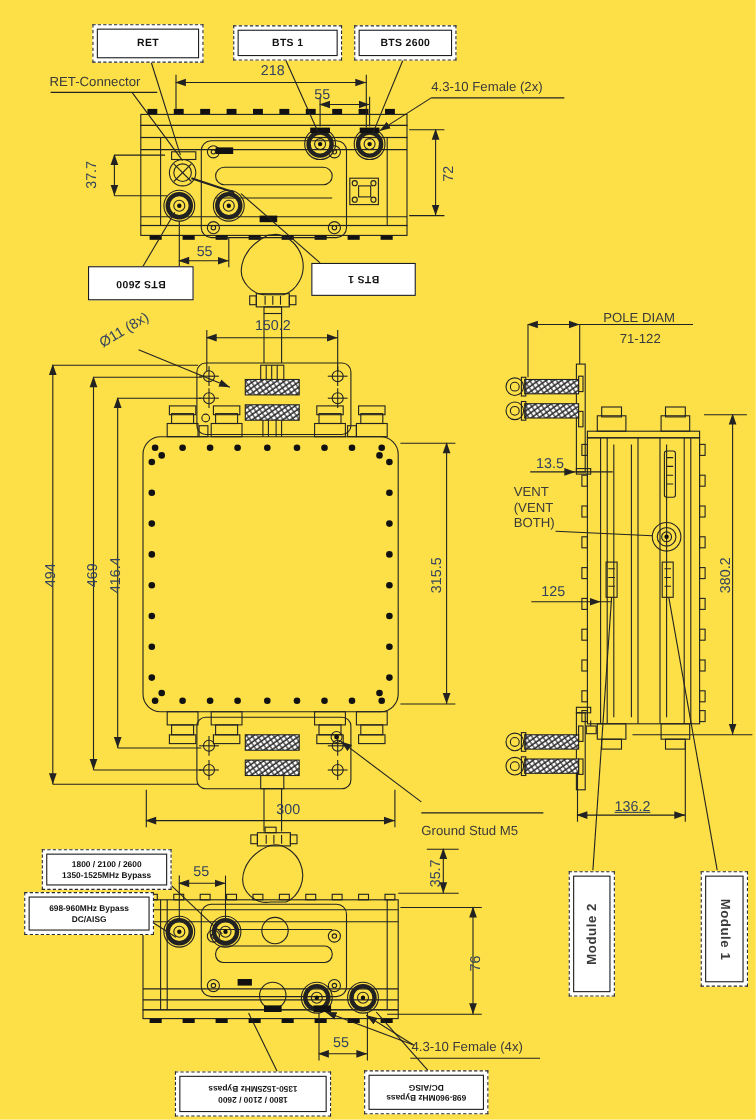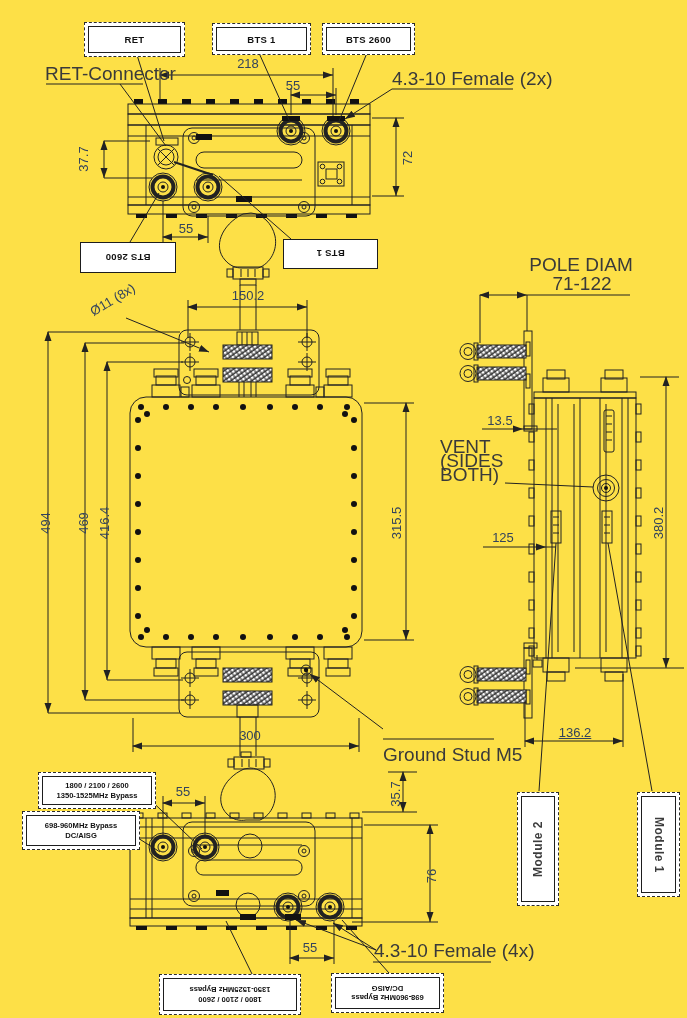--- a/index.html
+++ b/index.html
@@ -1,34 +1,34 @@
 <!DOCTYPE html>
 <html><head>
 <meta charset="utf-8">
 <style>
   html,body{margin:0;padding:0;background:#ffffff;}
   #sheet{position:relative;width:687px;height:1018px;background:#fde047;overflow:hidden;
          font-family:"Liberation Sans",sans-serif;padding-left:44px;}
   svg{position:absolute;left:0;top:0;}
-  .txt{position:absolute;color:#3a3a3a;font-size:19px;line-height:14px;white-space:nowrap;}
+  .txt{position:absolute;color:#3a3a3a;font-size:12px;line-height:14px;white-space:nowrap;}
   .dimtxt{position:absolute;color:#33435c;font-size:13px;line-height:14px;white-space:nowrap;
           display:flex;align-items:center;justify-content:center;}
   .rot{display:flex;align-items:center;justify-content:center;}
   .rot>span{transform:rotate(-90deg);white-space:nowrap;}
   .rot90>span{transform:rotate(90deg);white-space:nowrap;}
   .rot180{transform:rotate(180deg);}
   .tagbox{position:absolute;border:1px dashed #2c2c2c;background:#fff;}
   .tagbox .inner{position:absolute;left:3px;top:3px;right:3px;bottom:3px;border:1.3px solid #1d1d1d;
                  display:flex;align-items:center;justify-content:center;flex-direction:column;background:#fff;}
   .solidbox{position:absolute;border:1.3px solid #1d1d1d;background:#fff;
             display:flex;align-items:center;justify-content:center;flex-direction:column;}
   .boxlbl{font-weight:bold;font-size:9.5px;color:#111;letter-spacing:.3px;}
   .byplbl{font-weight:bold;font-size:7.6px;color:#111;line-height:9.5px;text-align:center;}
   .modlbl{font-weight:bold;font-size:12px;color:#3c3c3c;letter-spacing:.5px;}
-  .ctr{text-align:center;justify-content:center;display:flex;}
+  .ctr{text-align:center;justify-content:center;display:flex;margin-top:24px;}
 </style>
 </head>
 <body>
 
 <div id="sheet">
 
 <svg width="687" height="1018" viewBox="0 0 687 1018" stroke="#222" fill="none" stroke-width="1">
   <defs>
     <marker id="ae" orient="auto" markerWidth="11" markerHeight="8" refX="10" refY="4">
       <path d="M0,0.5 L10,4 L0,7.5 z" fill="#222" stroke="none"></path>
@@ -583,23 +583,23 @@
   <div class="inner rot90">
         <span class="modlbl">Module 1</span>
       </div>
 </div>
 
 <div class="txt" style="left:45px;top:67px;">RET-Connector</div>
 <div class="txt" style="left:392px;top:72px;">4.3-10 Female (2x)</div>
 <div class="txt" style="left:383px;top:721px;margin-top:27px;">Ground Stud M5</div>
 <div class="txt ctr" style="left:533px;top:258px;width:96px;">POLE DIAM</div>
 <div class="txt ctr" style="left:544px;top:277px;width:76px;">71-122</div>
-<div class="txt" style="left:440px;top:440px;">
+<div class="txt" style="left:467px;top:440px;">
   <span style="display:block">VENT</span>
-  <span style="display:block">(SIDES</span>
+  <span style="display:block">(VENT</span>
   <span style="display:block">BOTH)</span>
 </div>
 <div class="txt" style="left:374px;top:944px;">4.3-10 Female (4x)</div>
 <div class="dimtxt" style="left:88px;top:293px;transform:rotate(-31deg);">Ø11 (8x)</div>
 
 <div class="dimtxt" style="left:230px;top:57px;width:36px;">218</div>
 <div class="dimtxt" style="left:283px;top:79px;width:20px;">55</div>
 <div class="dimtxt rot" style="left:76px;top:140px;width:16px;height:38px;">
       <span>37.7</span>
     </div>
@@ -613,21 +613,21 @@
     </div>
 <div class="dimtxt rot" style="left:76px;top:503px;width:16px;height:40px;">
       <span>469</span>
     </div>
 <div class="dimtxt rot" style="left:97px;top:500px;width:16px;height:46px;">
       <span>416.4</span>
     </div>
 <div class="dimtxt rot" style="left:389px;top:500px;width:16px;height:46px;">
       <span>315.5</span>
     </div>
-<div class="dimtxt" style="left:230px;top:729px;width:40px;">300</div>
+<div class="dimtxt" style="left:242px;top:729px;width:40px;">300</div>
 <div class="dimtxt" style="left:482px;top:414px;width:36px;">13.5</div>
 <div class="dimtxt" style="left:488px;top:531px;width:30px;">125</div>
 <div class="dimtxt rot" style="left:651px;top:500px;width:16px;height:46px;">
       <span>380.2</span>
     </div>
 <div class="dimtxt" style="left:552px;top:726px;width:46px;text-decoration:underline;">136.2</div>
 <div class="dimtxt" style="left:172px;top:785px;width:22px;">55</div>
 <div class="dimtxt rot" style="left:388px;top:774px;width:16px;height:40px;">
       <span>35.7</span>
     </div>

